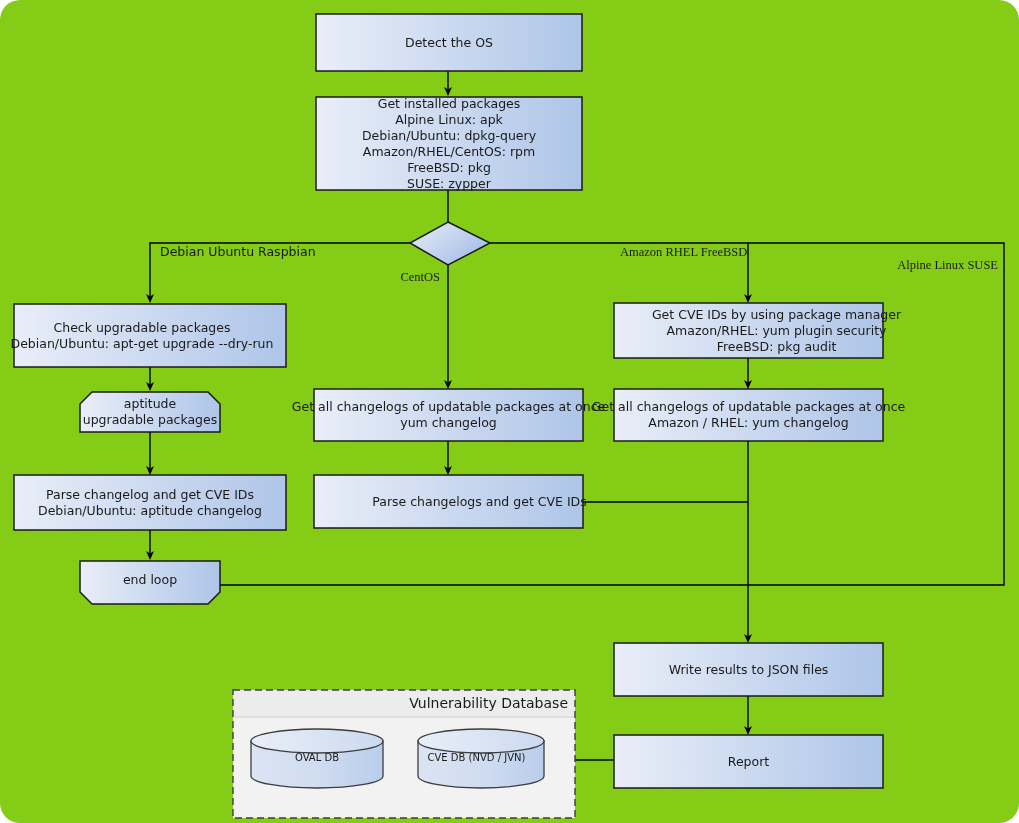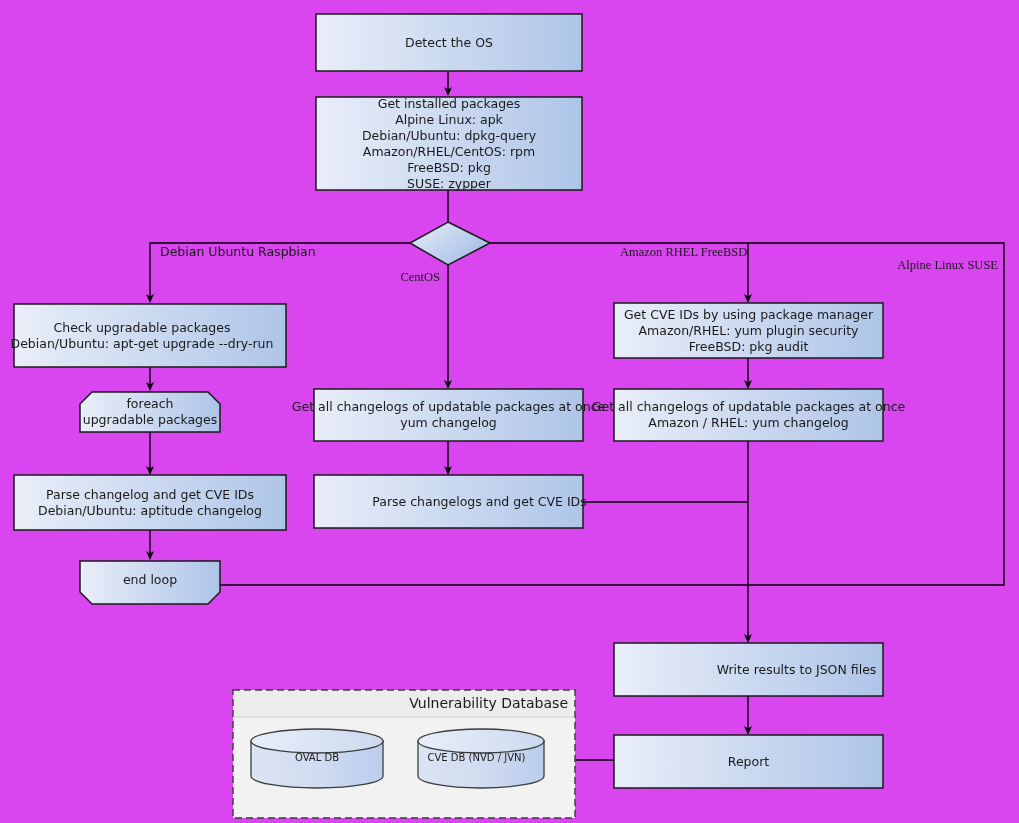--- a/index.html
+++ b/index.html
@@ -7,22 +7,23 @@
     padding: 0;
     background: #ffffff;
   }
   body {
     font-family: "DejaVu Sans", sans-serif;
   }
   #canvas {
     position: relative;
     width: 1019px;
     height: 823px;
-    background: #d946ef;
+    background: #84cc16;
     overflow: hidden;
+    border-radius: 20px;
   }
   svg.layer {
     position: absolute;
     left: 0;
     top: 0;
     width: 1019px;
     height: 823px;
   }
   .node-text {
     position: absolute;
@@ -198,21 +199,21 @@
     <span class="ln">Alpine Linux</span>
     <span class="ln">SUSE</span>
   </div>
 
   <div class="node-text" style="left:6px; top:304px; width:272px; height:63px;">
     <span class="ln">Check upgradable packages</span>
     <span class="ln">Debian/Ubuntu: apt-get upgrade --dry-run</span>
   </div>
 
   <div class="node-text" style="left:80px; top:392px; width:140px; height:40px;">
-    <span class="ln">foreach</span>
+    <span class="ln">aptitude</span>
     <span class="ln">upgradable  packages</span>
   </div>
 
   <div class="node-text" style="left:14px; top:475px; width:272px; height:55px;">
     <span class="ln">Parse changelog and get  CVE IDs</span>
     <span class="ln">Debian/Ubuntu: aptitude changelog</span>
   </div>
 
   <div class="node-text" style="left:80px; top:561px; width:140px; height:38px;">
     <span class="ln">end loop</span>
@@ -220,32 +221,32 @@
 
   <div class="node-text" style="left:299px; top:389px; width:299px; height:52px;">
     <span class="ln">Get all changelogs of updatable packages at once</span>
     <span class="ln">yum changelog</span>
   </div>
 
   <div class="node-text" style="left:314px; top:475px; width:269px; height:53px;margin-left:31px;">
     <span class="ln">Parse changelogs and get CVE IDs</span>
   </div>
 
-  <div class="node-text" style="left:614px; top:303px; width:269px; height:55px;">
+  <div class="node-text" style="left:614px; top:303px; width:269px; height:55px;padding-left:28px;">
     <span class="ln">Get CVE IDs by using package manager</span>
     <span class="ln">Amazon/RHEL: yum plugin security</span>
     <span class="ln">FreeBSD: pkg audit</span>
   </div>
 
   <div class="node-text" style="left:599px; top:389px; width:299px; height:52px;">
     <span class="ln">Get all changelogs of updatable packages at once</span>
     <span class="ln">Amazon / RHEL: yum changelog</span>
   </div>
 
-  <div class="node-text" style="left:614px; top:643px; width:269px; height:53px;padding-left:48px;">
+  <div class="node-text" style="left:614px; top:643px; width:269px; height:53px;">
     <span class="ln">Write results to JSON files</span>
   </div>
 
   <div class="node-text" style="left:614px; top:735px; width:269px; height:53px;">
     <span class="ln">Report</span>
   </div>
 
   <div class="panel-title" style="left:274px; top:694px; width:294px;">Vulnerability Database</div>
 
   <div class="db-label" style="left:251px; top:752px; width:132px;">OVAL DB</div>

